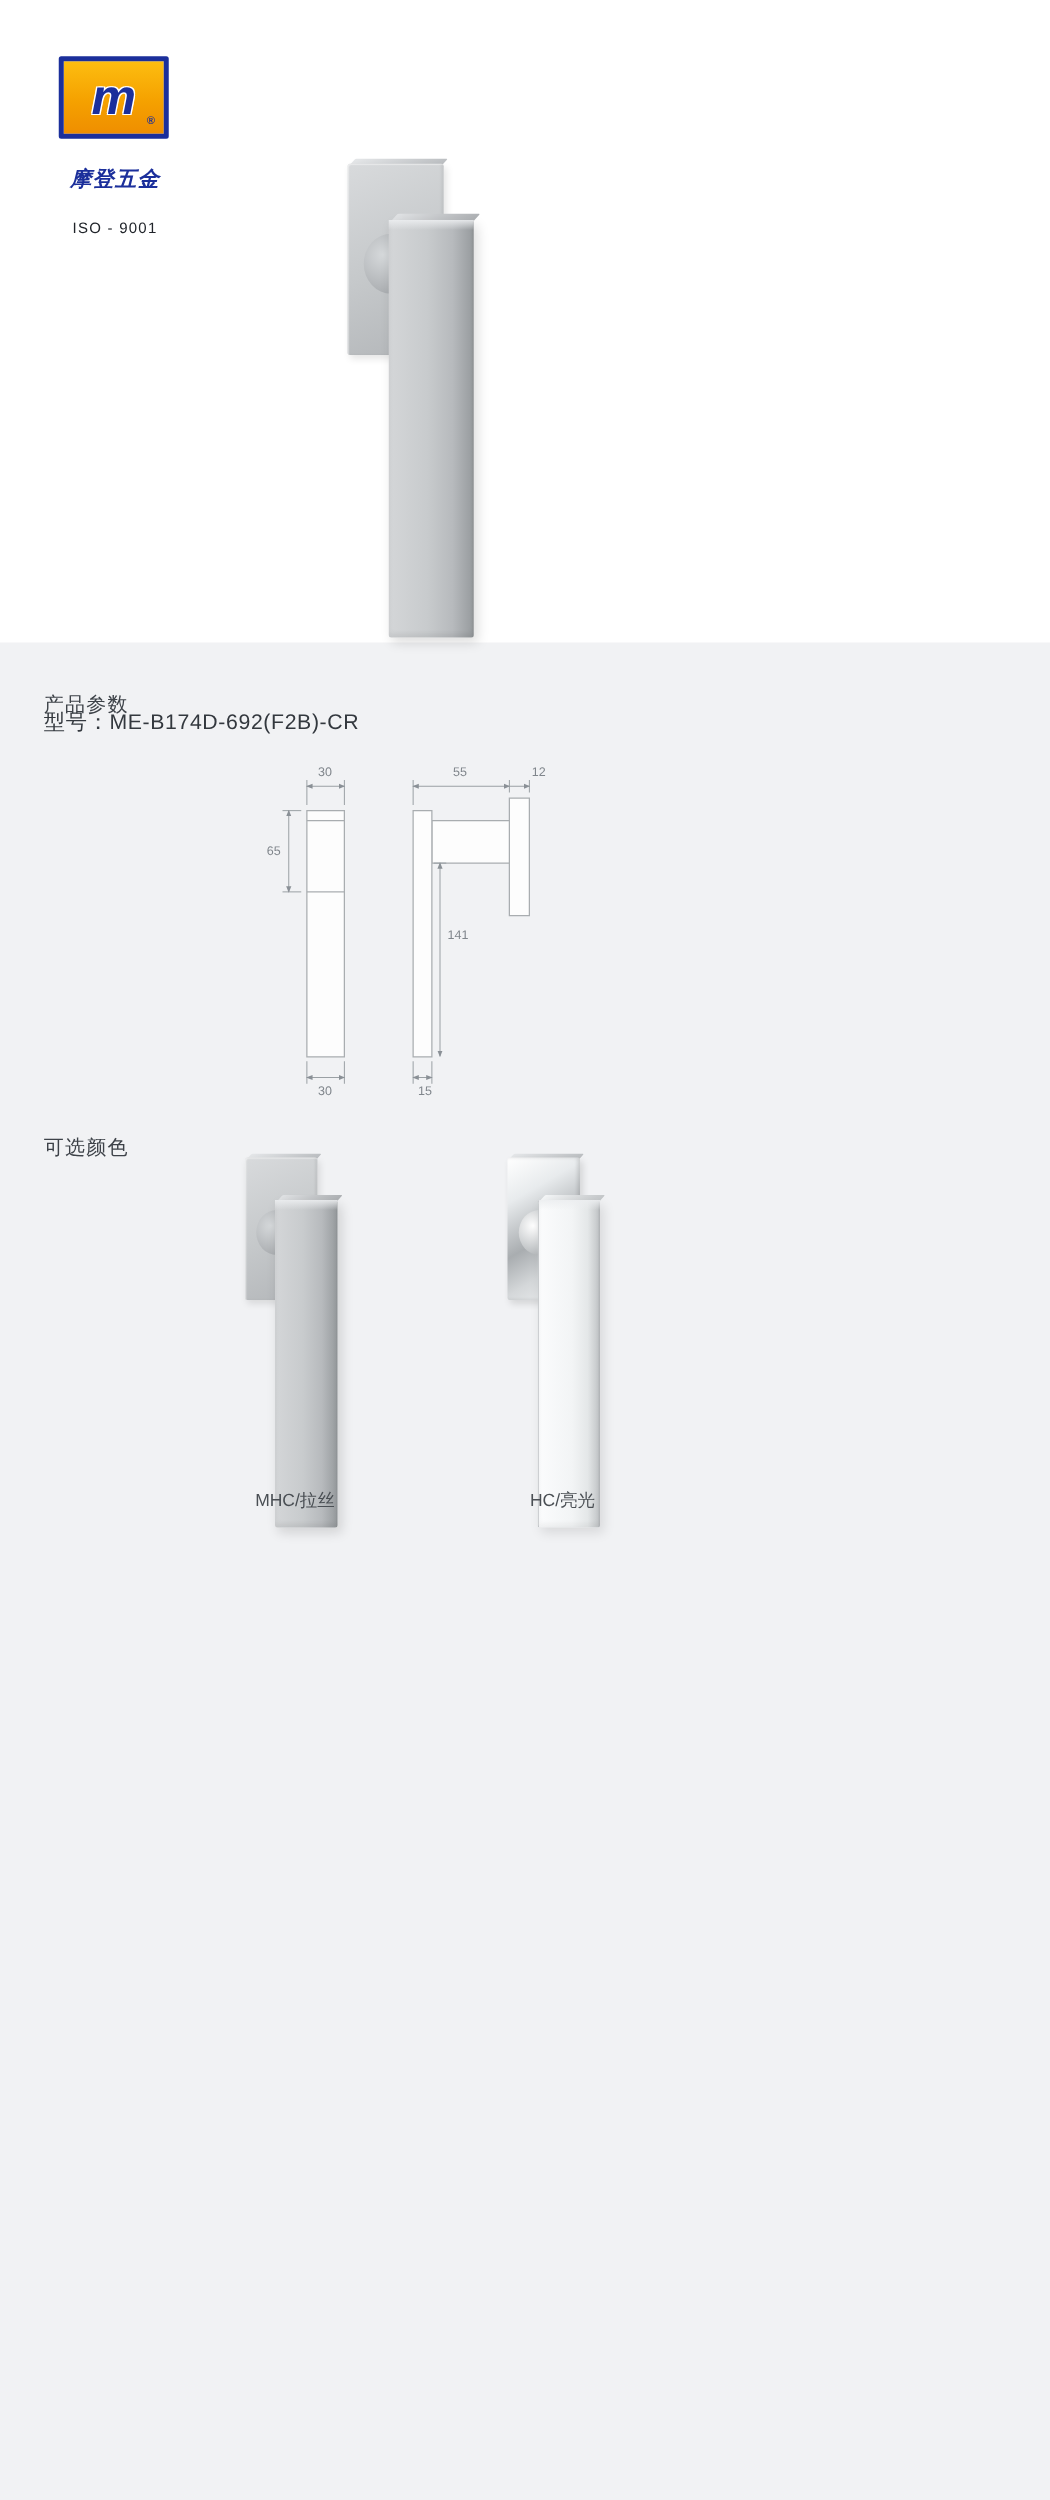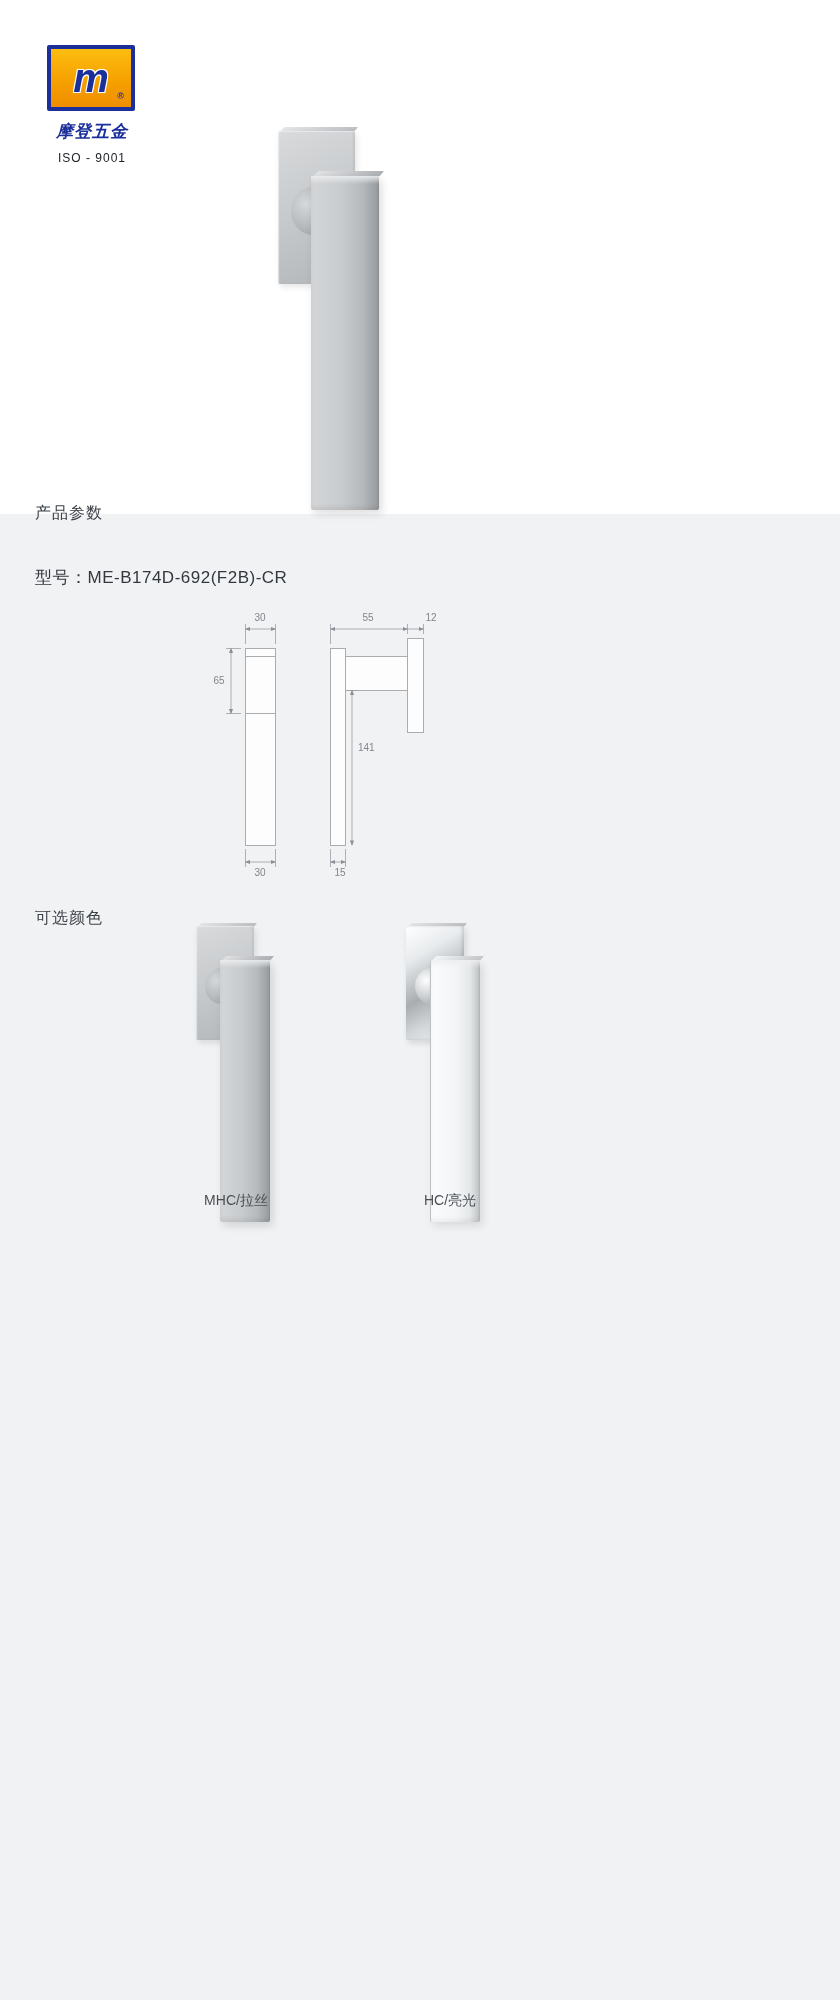--- a/index.html
+++ b/index.html
@@ -11,23 +11,23 @@
   .section-bg { position:absolute; left:0; top:514px; width:840px; height:1486px; background:#f1f2f4; }
 
   
   .logo-wrap { position:absolute; left:44px; top:45px; width:96px; }
   .logo-box { position:relative; margin-left:3px; width:88px; height:66px; border:4px solid #1b2f9b; border-radius:2px;
               background:linear-gradient(180deg,#fdbd10 0%,#f5a100 55%,#ef8e00 100%);
               display:flex; align-items:center; justify-content:center; }
   .logo-m { font-size:40px; line-height:1; font-weight:bold; font-style:italic; color:#1b2f9b;
             text-shadow:1px 1px 0 #fff,-1px -1px 0 #fff,1px -1px 0 #fff,-1px 1px 0 #fff; }
   .logo-reg { position:absolute; right:7px; bottom:6px; font-size:9px; color:#1b2f9b; font-weight:bold; }
-  .brand-name { margin-top:9px; width:96px; text-align:center; font-size:17px; font-weight:bold; font-style:italic;
+  .brand-name { margin-top:21px; width:96px; text-align:center; font-size:17px; font-weight:bold; font-style:italic;
                 color:#1b2f9b; letter-spacing:1px; white-space:nowrap; }
-  .iso-text { margin-top:8px; width:96px; text-align:center; font-size:12px; color:#20242a; letter-spacing:1px; }
+  .iso-text { margin-top:20px; width:96px; text-align:center; font-size:12px; color:#20242a; letter-spacing:1px; }
 
   
   .handle { position:absolute; }
   .handle .plate { position:absolute; border-radius:2px;
       background:linear-gradient(155deg,#d8dadc 0%,#c9cccе 40%,#c3c6c8 55%,#b2b5b8 100%);
       background:linear-gradient(155deg,#d8dadc 0%,#c6c9cb 50%,#b2b5b8 100%);
       box-shadow:2px 3px 6px rgba(0,0,0,0.10), inset -2px 0 2px rgba(0,0,0,0.06), inset 1px 1px 1px rgba(255,255,255,0.55); }
   .handle .plate-cap { position:absolute; height:5px; background:linear-gradient(to right,#e4e6e8,#bcbfc2);
       transform:skewX(-42deg); border-radius:1px; }
   .handle .neck { position:absolute; border-radius:50%;
@@ -77,21 +77,21 @@
   </div>
 
   <div class="handle" style="left:278px; top:131px; width:110px; height:382px;">
     <div class="plate-cap" style="left:4px; top:-4px; width:74px;"></div>
     <div class="plate" style="left:0; top:0; width:77px; height:153px;"></div>
     <div class="neck" style="left:13px; top:56px; width:44px; height:48px;"></div>
     <div class="lever-cap" style="left:37px; top:40px; width:66px;"></div>
     <div class="lever" style="left:33px; top:45px; width:68px; height:334px;"></div>
   </div>
 
-  <div class="sec-title" style="top:503px;">产品参数</div>
+  <div class="sec-title" style="top:554px;">产品参数</div>
   <div class="model-line">
     <span>型号：</span><span>ME-B174D-692(F2B)-CR</span>
   </div>
 
   <svg class="diagram" width="250" height="275" viewBox="0 0 250 275">
     <defs>
       <marker id="arr" viewBox="0 0 8 8" refX="7" refY="4" markerWidth="6.5" markerHeight="6.5" orient="auto-start-reverse">
         <path d="M0,0.8 L8,4 L0,7.2 Z" fill="#8a9096"></path>
       </marker>
     </defs>

